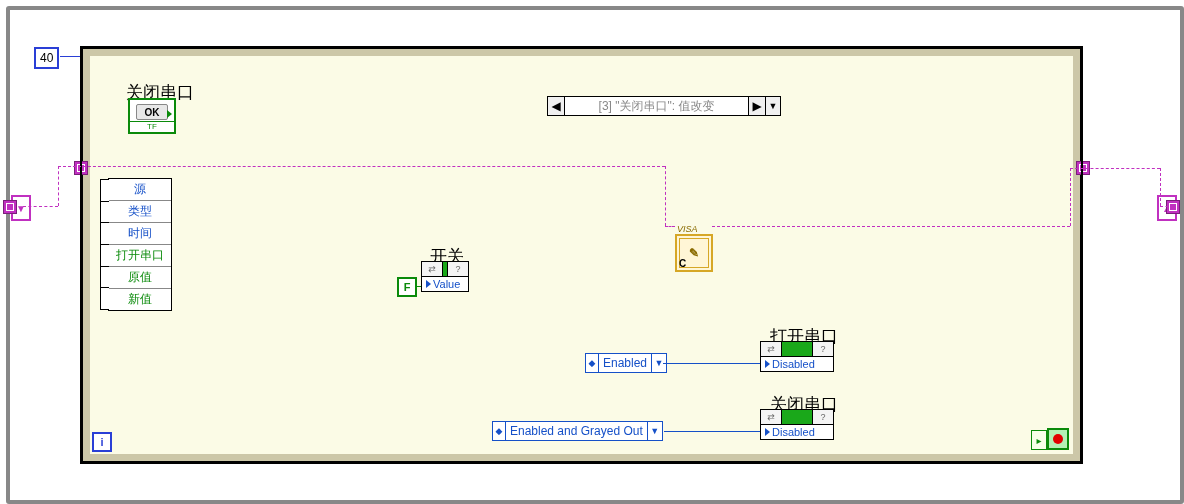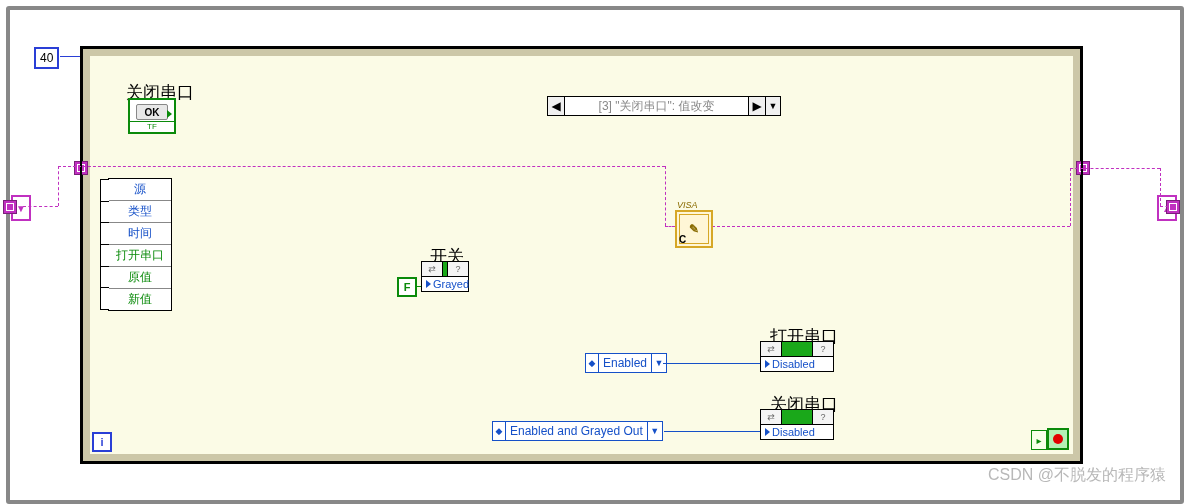--- a/index.html
+++ b/index.html
@@ -213,21 +213,21 @@
     display:flex;align-items:center;justify-content:center;
     font-size:12px;
   }
   .unbundle .row:last-child { border-bottom:none; }
   .unbundle .row.sel { color:#0a8a0a; }
   .unbundle .row.bluec { color:#1550c8; }
   .unbundle .row.grn { color:#0a8a0a; }
   
   .visa {
     position:absolute;
-    left: 675px; top: 210px;
+    left: 675px; top: 234px;
     width: 34px; height: 34px;
     border:2px solid #d6a726;
     background:#fff6d6;
   }
   .visa .tab {
     position:absolute; top:-12px; left:0;
     font-size:9px; font-style:italic; color:#8a6b00;
   }
   .visa .inner {
     position:absolute; inset:2px;
@@ -436,21 +436,21 @@
 
   <div class="ctrl-label" style="left:430px; top:245px;">开关</div>
   <div class="prop-node" style="left:421px; top:261px; width:46px;">
     <div class="head">
       <div class="cell">⇄</div>
       <div class="cell mid"></div>
       <div class="cell">?</div>
     </div>
     <div class="val">
         <span class="arr"></span>
-        <span>Grayed</span>
+        <span>Value</span>
       </div>
   </div>
   <div class="false-const" style="left:397px; top:277px;">
       <span>F</span>
     </div>
   <div class="w-blue-seg" style="left:415px; top:286px; width:6px; background:#0a8a0a;"></div>
 
   <div class="ctrl-label" style="left:770px; top:325px;">打开串口</div>
   <div class="prop-node" style="left:760px; top:341px; width:72px;">
     <div class="head">
@@ -484,14 +484,13 @@
   </div>
   <div class="w-blue-seg" style="left:663px; top:363px; width:97px;"></div>
 
   <div class="ring" style="left:492px; top:421px;">
     <div class="l">◆</div>
     <div class="t">Enabled and Grayed Out</div>
     <div class="r">▼</div>
   </div>
   <div class="w-blue-seg" style="left:664px; top:431px; width:96px;"></div>
 
-  <div class="watermark">CSDN @不脱发的程序猿</div>
 </div>
 
 </body></html>

